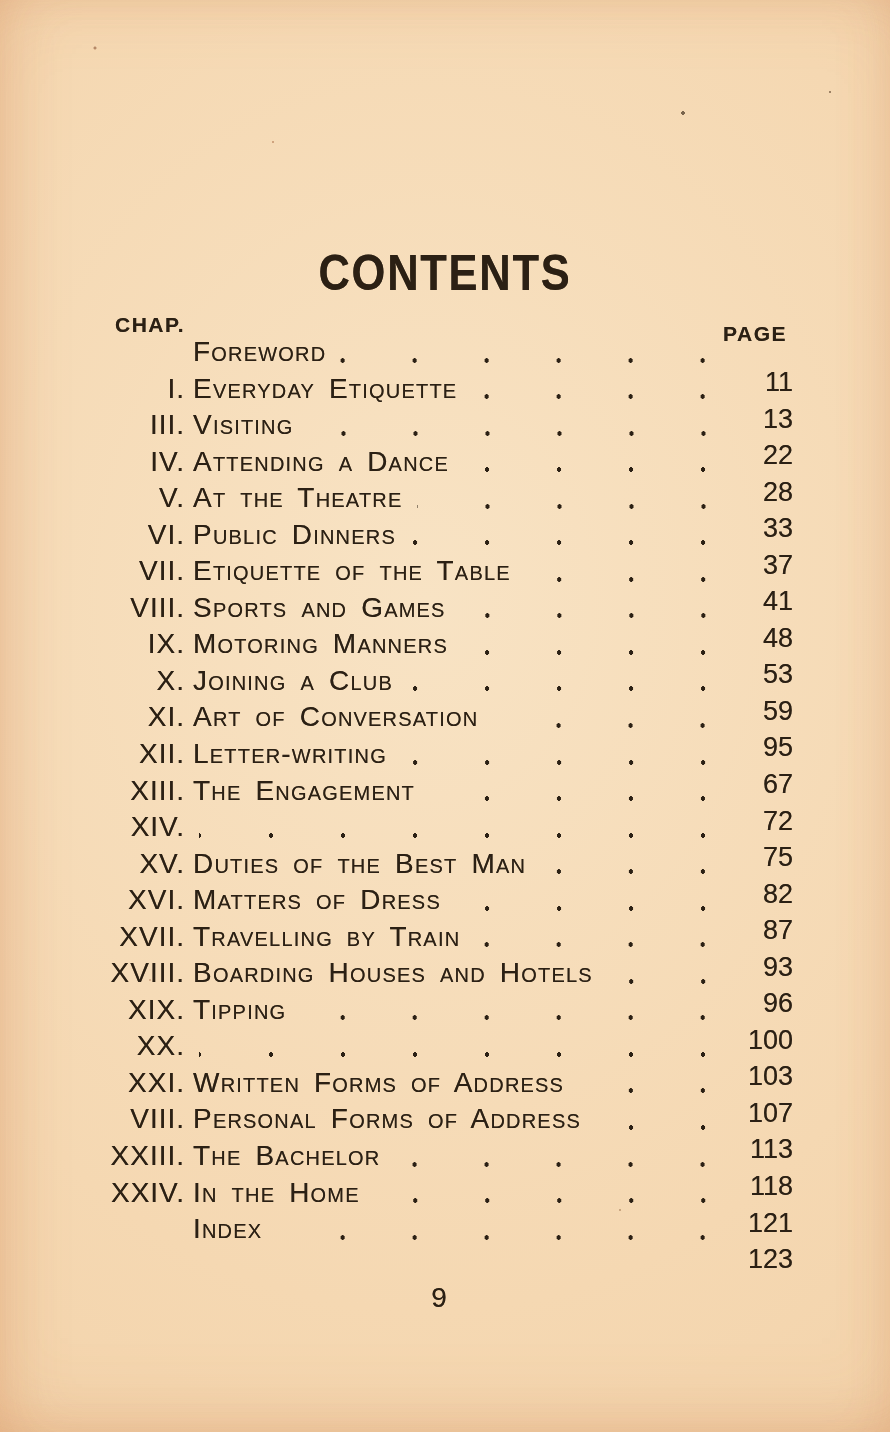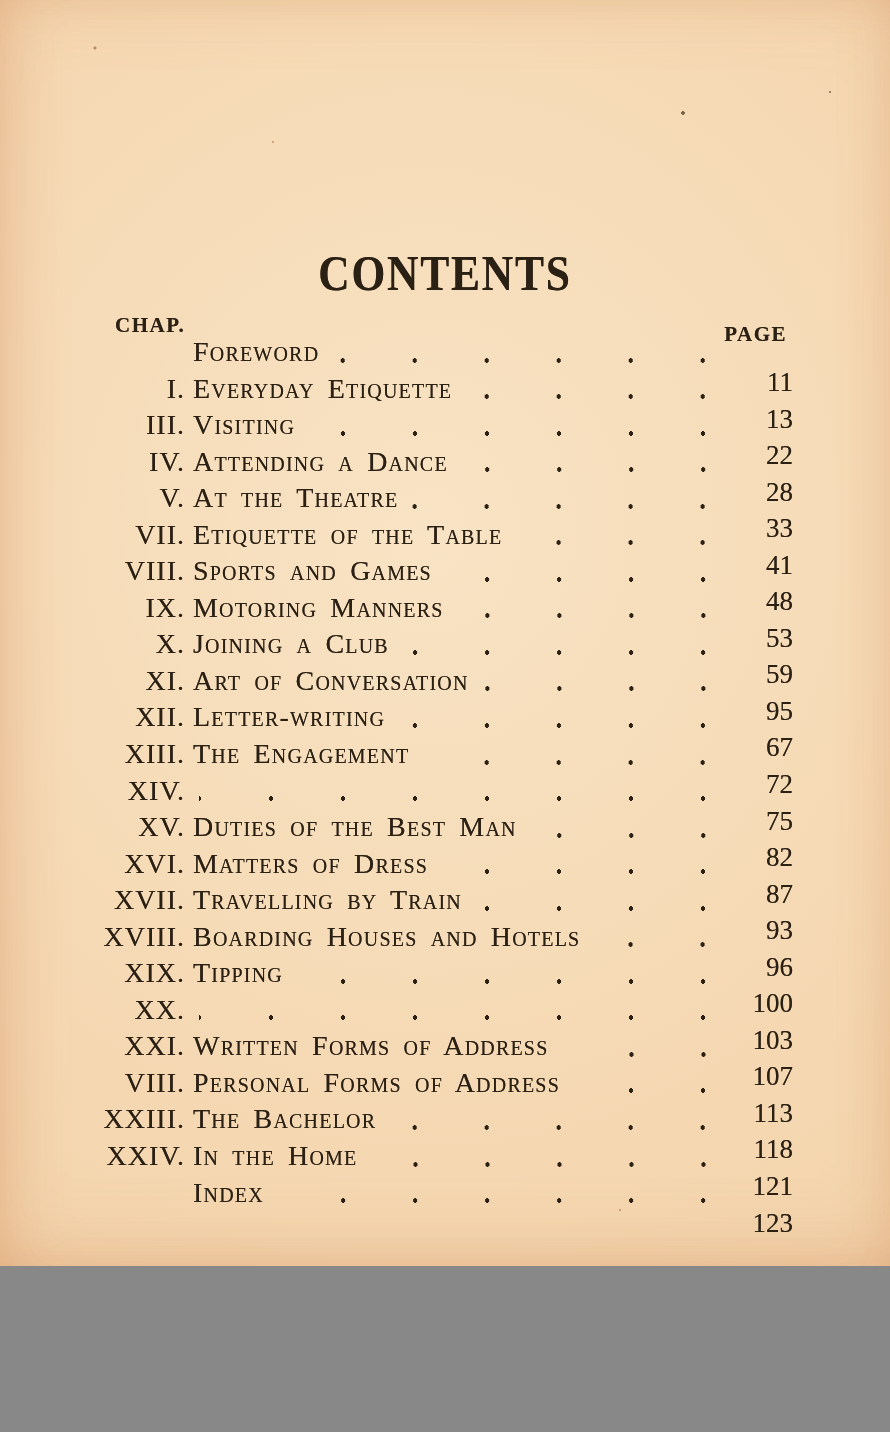--- a/index.html
+++ b/index.html
@@ -1,22 +1,22 @@
 <!DOCTYPE html>
 <html><head>
 <meta charset="utf-8">
 <style>
   html, body { margin: 0; padding: 0; background: #888; }
   .page {
     position: relative;
     width: 890px;
-    height: 1266px;
+    height: 1432px;
     overflow: hidden;
     color: #2b2014;
-    font-family: Liberation Serif, serif;
+    font-family: Liberation Sans, sans-serif;
     background-image:
       radial-gradient(circle 2px at 683px 113px, rgba(55,38,22,.65) 97%, rgba(55,38,22,0) 100%),
       radial-gradient(circle 1.6px at 95px 48px, rgba(120,60,30,.5) 97%, rgba(120,60,30,0) 100%),
       radial-gradient(circle 1.4px at 830px 92px, rgba(70,45,25,.5) 97%, rgba(70,45,25,0) 100%),
       radial-gradient(circle 1.4px at 273px 142px, rgba(150,80,40,.4) 97%, rgba(150,80,40,0) 100%),
       radial-gradient(circle 1.5px at 620px 1210px, rgba(120,70,35,.35) 97%, rgba(120,70,35,0) 100%),
       radial-gradient(circle 1.5px at 150px 980px, rgba(150,80,40,.3) 97%, rgba(150,80,40,0) 100%),
       radial-gradient(ellipse 120% 90% at 48% 42%, #f8e3c4 0%, #f5d8b2 55%, #f1cfa5 100%);
     box-shadow:
       inset 28px 0 70px -30px rgba(205,120,70,0.28),
@@ -142,20 +142,26 @@
     <span class="pagenum">28</span>
   </div>
 
   <div class="row">
     <span class="numeral">V.</span>
     <span class="chtitle">At the Theatre</span>
     <span class="leader"></span>
     <span class="pagenum">33</span>
   </div>
 
+  <div class="row">
+    <span class="numeral">VI.</span>
+    <span class="chtitle">Public Dinners</span>
+    <span class="leader"></span>
+    <span class="pagenum">37</span>
+  </div>
 
   <div class="row">
     <span class="numeral">VII.</span>
     <span class="chtitle">Etiquette of the Table</span>
     <span class="leader"></span>
     <span class="pagenum">41</span>
   </div>
 
   <div class="row">
     <span class="numeral">VIII.</span>

